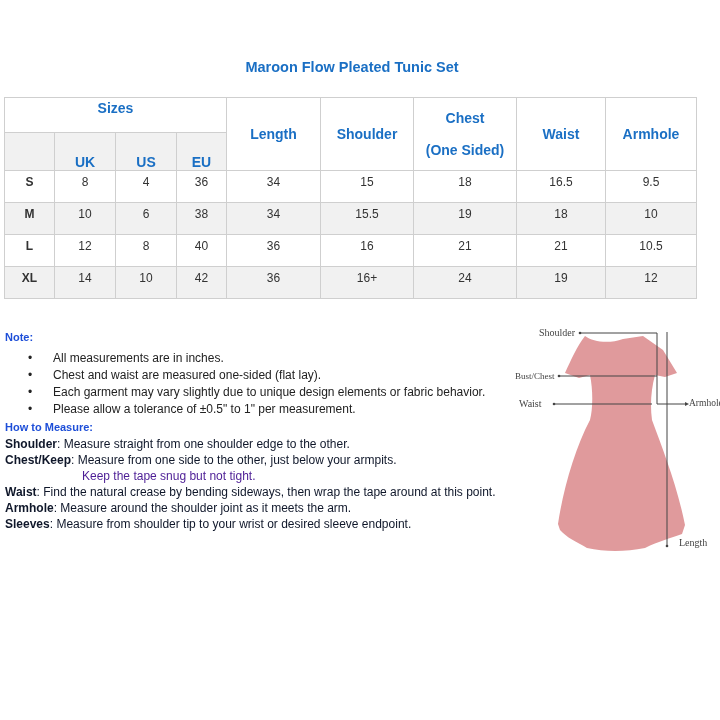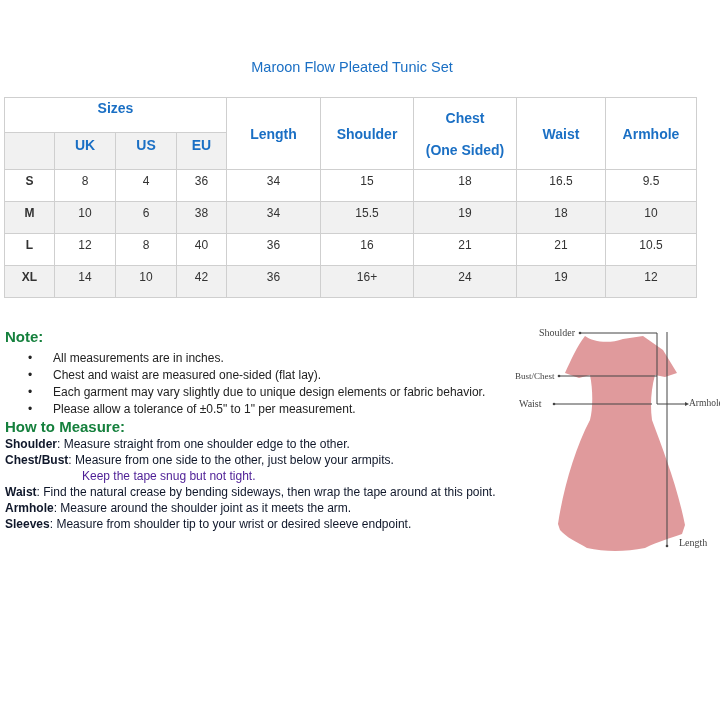--- a/index.html
+++ b/index.html
@@ -1,46 +1,46 @@
 <!DOCTYPE html>
 <html><head>
 <meta charset="utf-8">
 <style>
   * { margin: 0; padding: 0; box-sizing: border-box; }
   html, body { width: 720px; height: 720px; background: #ffffff; overflow: hidden; }
   body { position: relative; font-family: "Liberation Sans", sans-serif; color: #222; }
 
   .title {
     position: absolute; left: 0; top: 59px; width: 704px; text-align: center;
-    font-weight: normal; font-size: 14.5px; color: #1a6fc4;
+    font-weight: bold; font-size: 14.5px; color: #1a6fc4;
   }
 
   table.size-table {
     position: absolute; left: 4px; top: 97px; width: 692px;
     border-collapse: collapse; table-layout: fixed;
   }
   table.size-table td, table.size-table th {
     border: 1px solid #cfcfcf; text-align: center; vertical-align: middle;
     font-size: 12px; color: #333;
   }
   table.size-table th { color: #1a6fc4; font-weight: bold; font-size: 14px; }
   .hdr-row1 th { height: 35px; }
   .hdr-row2 th { height: 37px; }
   .hdr-row1 th.sizes { vertical-align: top; padding-top: 2px; }
-  .hdr-row2 th.sub { background: #f1f1f1; vertical-align: top; padding-top: 4px; margin-top: 10px; }
+  .hdr-row2 th.sub { background: #f1f1f1; vertical-align: top; padding-top: 21px; margin-top: 10px; }
   .chest-line1 { display: block; text-align: center; }
   .chest-line2 { display: block; margin-top: 16px; }
   tr.body-row td { height: 32px; vertical-align: top; padding-top: 4px; }
   tr.body-row.alt td { background: #f1f1f1; }
   td.size-label { font-weight: bold; color: #222; }
 
   .notes {
     position: absolute; left: 5px; top: 328px; width: 520px;
   }
-  .section-h { color: #15803d; font-weight: bold; font-size: 15px; line-height: 18px; }
+  .section-h { color: #1d4ed8; font-weight: bold; font-size: 11px; line-height: 18px; }
   ul.note-list { list-style: none; margin-top: 4px; }
   ul.note-list li {
     font-size: 12px; line-height: 17px; color: #222; position: relative; padding-left: 48px;
   }
   ul.note-list li .bullet {
     position: absolute; left: 23px; top: 0; font-size: 12px;
   }
   .measure-list { margin-top: 0; }
   .measure-item { font-size: 12px; line-height: 16px; color: #0f172a; }
   .measure-item b { font-weight: bold; }
@@ -137,21 +137,21 @@
   <ul class="note-list">
     <li><span class="bullet">•</span><span>All measurements are in inches.</span></li>
     <li><span class="bullet">•</span><span>Chest and waist are measured one-sided (flat lay).</span></li>
     <li><span class="bullet">•</span><span>Each garment may vary slightly due to unique design elements or fabric behavior.</span></li>
     <li><span class="bullet">•</span><span>Please allow a tolerance of ±0.5" to 1" per measurement.</span></li>
   </ul>
 
   <div class="section-h">How to Measure:</div>
   <div class="measure-list">
     <div class="measure-item"><b>Shoulder</b><span>: Measure straight from one shoulder edge to the other.</span></div>
-    <div class="measure-item"><b>Chest/Bust</b><span>: Measure from one side to the other, just below your armpits.</span></div>
+    <div class="measure-item"><b>Chest/Keep</b><span>: Measure from one side to the other, just below your armpits.</span></div>
     <div class="measure-cont">Keep the tape snug but not tight.</div>
     <div class="measure-item"><b>Waist</b><span>: Find the natural crease by bending sideways, then wrap the tape around at this point.</span></div>
     <div class="measure-item"><b>Armhole</b><span>: Measure around the shoulder joint as it meets the arm.</span></div>
     <div class="measure-item"><b>Sleeves</b><span>: Measure from shoulder tip to your wrist or desired sleeve endpoint.</span></div>
   </div>
 </div>
 
 <div class="diagram">
   <svg width="215" height="240" viewBox="0 0 215 240">
 

